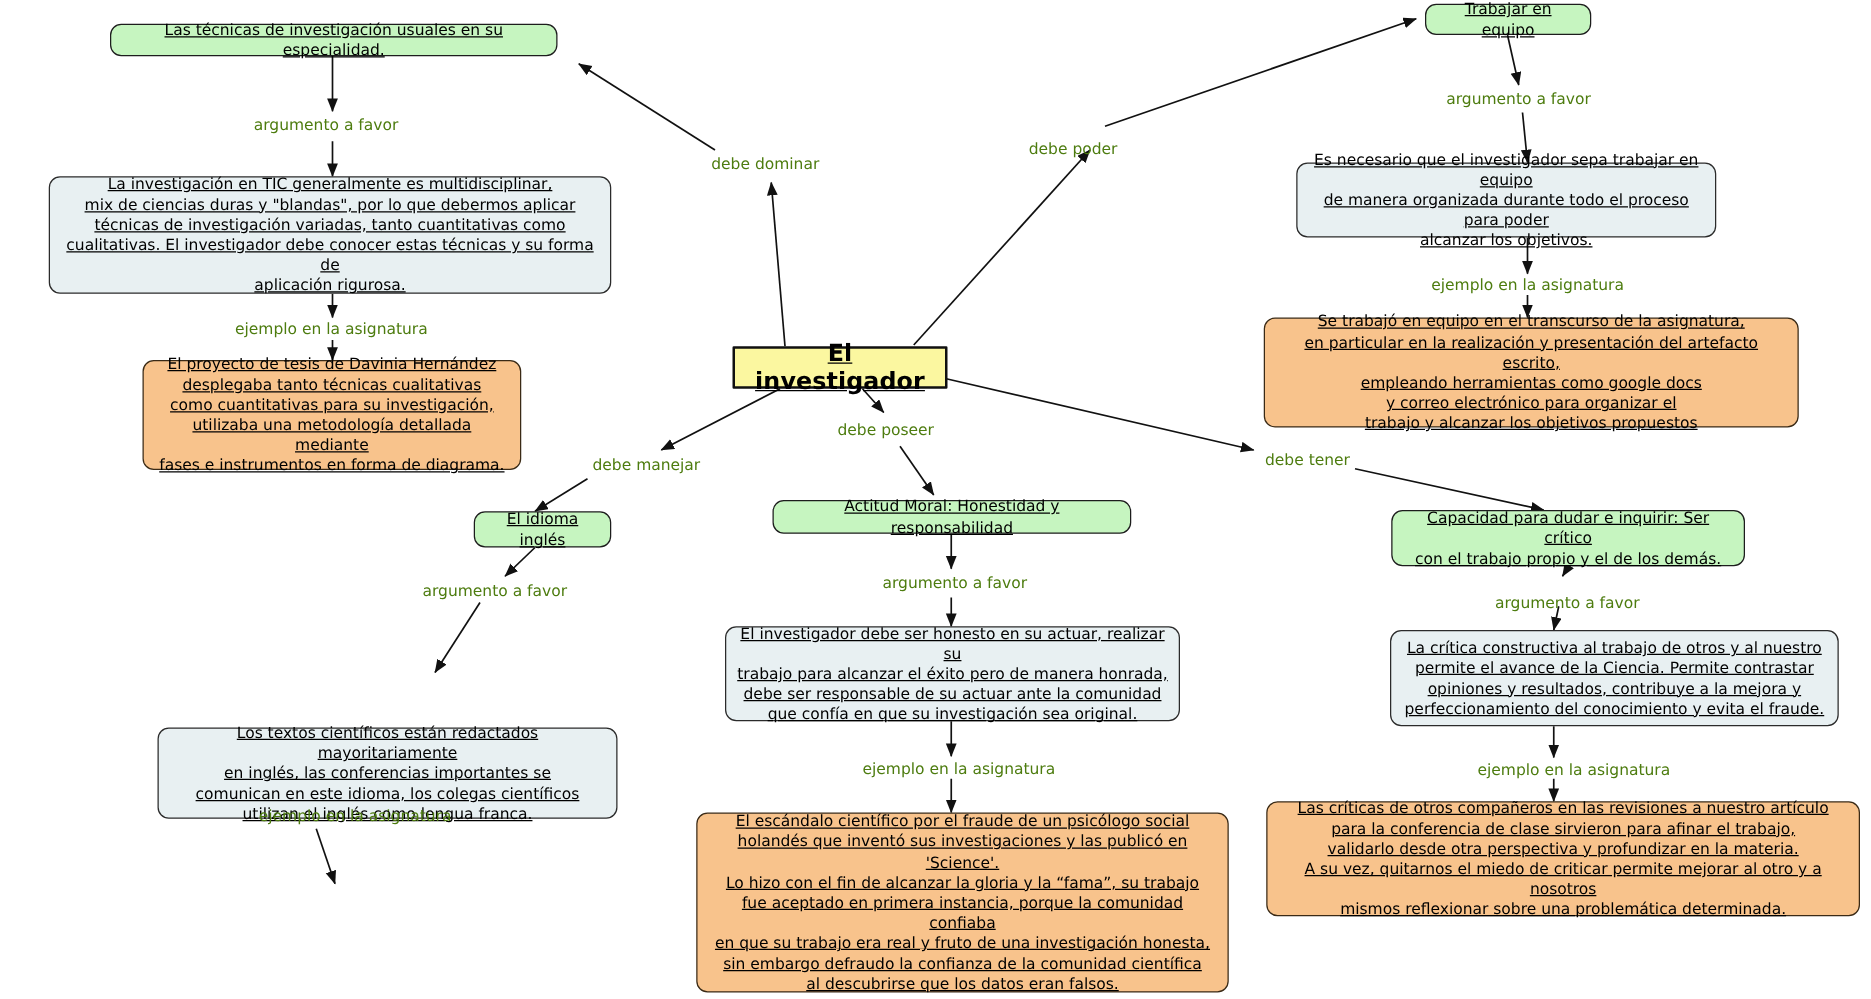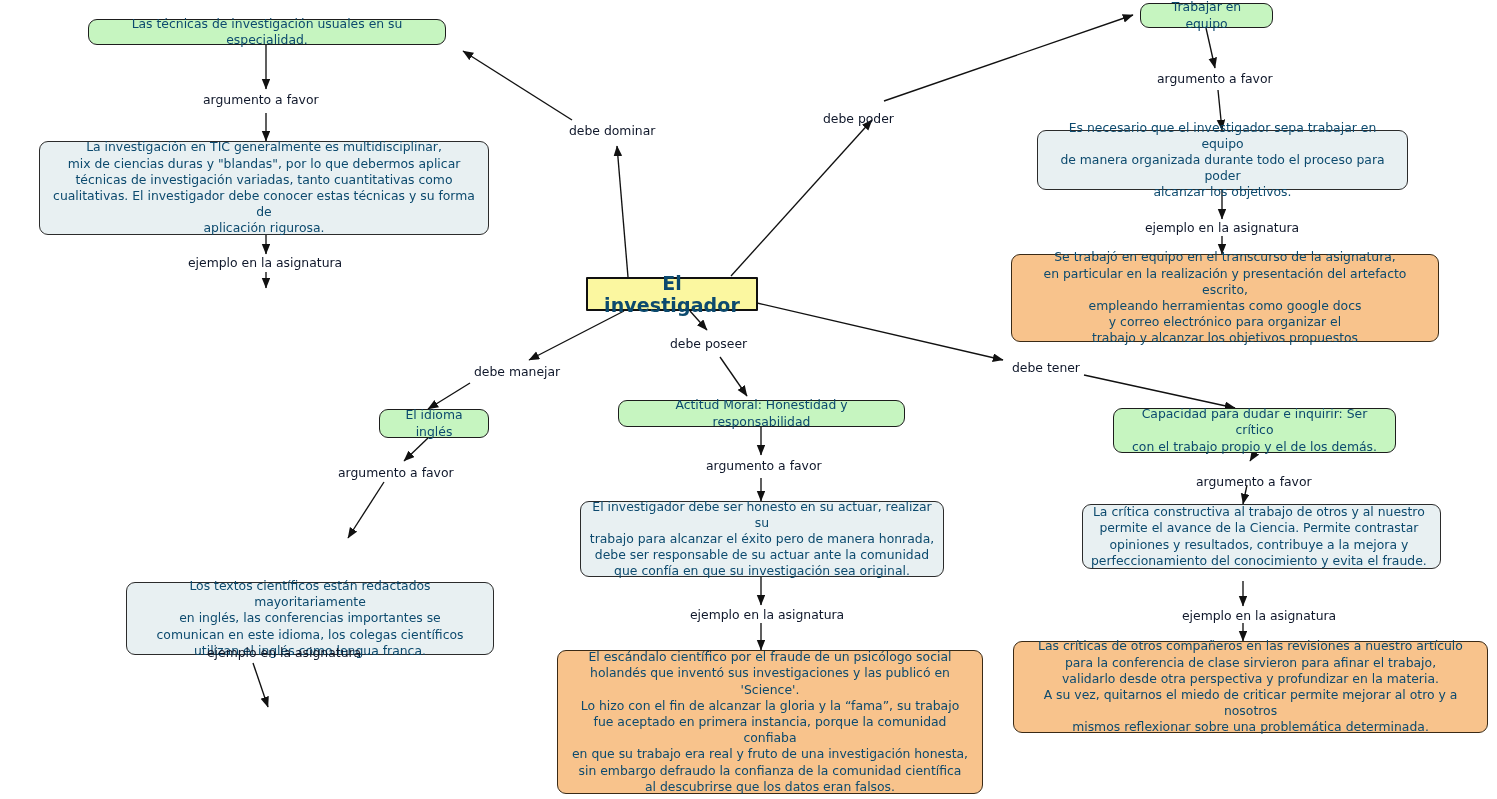--- a/index.html
+++ b/index.html
@@ -27,28 +27,29 @@
     width: 1497px;
     height: 799px;
     pointer-events: none;
   }
   .node {
     position: absolute;
     box-sizing: border-box;
     border: 1px solid #1a1a1a;
     border-radius: 9px;
     text-align: center;
-    color: #0c4a6e;
+    color: #000000;
     font-size: 12.4px;
     line-height: 16.2px;
     white-space: pre-line;
     display: flex;
     align-items: center;
-    justify-content: flex-start;
+    justify-content: center;
     padding: 3px 8px;
+    text-decoration: underline;
   }
   .node.concept {
     background: #c6f5c0;
     border-color: #1d1d1d;
   }
   .node.argument {
     background: #e8f0f2;
     border-color: #2b2b2b;
   }
   .node.example {
@@ -61,21 +62,21 @@
     border-radius: 1px;
     font-size: 19px;
     font-weight: bold;
     line-height: 22px;
     letter-spacing: 0.1px;
   }
   .edge-label {
     position: absolute;
     font-size: 12.4px;
     line-height: 14px;
-    color: #0f172a;
+    color: #4d7c0f;
     white-space: nowrap;
     background: transparent;
   }
 </style>
 </head>
 <body>
 
 <div id="canvas">
 
   <svg id="edges" viewBox="0 0 1497 799" xmlns="http://www.w3.org/2000/svg">
@@ -133,26 +134,33 @@
   </div>
 
   <div class="node argument" style="left:39px; top:141px; width:450px; height:94px;">
     <span>La investigación en TIC generalmente es multidisciplinar,
 mix de ciencias duras y "blandas", por lo que debermos aplicar
 técnicas de investigación variadas, tanto cuantitativas como
 cualitativas. El investigador debe conocer estas técnicas y su forma de
 aplicación rigurosa.</span>
   </div>
 
+  <div class="node example" style="left:114px; top:288px; width:303px; height:88px;">
+    <span>El proyecto de tesis de Davinia Hernández
+desplegaba tanto técnicas cualitativas
+como cuantitativas para su investigación,
+utilizaba una metodología detallada mediante
+fases e instrumentos en forma de diagrama.</span>
+  </div>
 
   <div class="node concept" style="left:1140px; top:3px; width:133px; height:25px;">
     <span>Trabajar en equipo</span>
   </div>
 
-  <div class="node argument" style="left:1037px; top:130px; width:371px; height:60px;">
+  <div class="node argument" style="left:1037px; top:130px; width:336px; height:60px;">
     <span>Es necesario que el investigador sepa trabajar en equipo
 de manera organizada durante todo el proceso para poder
 alcanzar los objetivos.</span>
   </div>
 
   <div class="node example" style="left:1011px; top:254px; width:428px; height:88px;">
     <span>Se trabajó en equipo en el transcurso de la asignatura,
 en particular en la realización y presentación del artefacto escrito,
 empleando herramientas como google docs
 y correo electrónico para organizar el
@@ -194,21 +202,21 @@
   <div class="node example" style="left:557px; top:650px; width:426px; height:144px;">
     <span>El escándalo científico por el fraude de un psicólogo social
 holandés que inventó sus investigaciones y las publicó en 'Science'.
 Lo hizo con el fin de alcanzar la gloria y la “fama”, su trabajo
 fue aceptado en primera instancia, porque la comunidad confiaba
 en que su trabajo era real y fruto de una investigación honesta,
 sin embargo defraudo la confianza de la comunidad científica
 al descubrirse que los datos eran falsos.</span>
   </div>
 
-  <div class="node argument" style="left:1082px; top:504px; width:359px; height:65px;">
+  <div class="node argument" style="left:1112px; top:504px; width:359px; height:77px;">
     <span>La crítica constructiva al trabajo de otros y al nuestro
 permite el avance de la Ciencia. Permite contrastar
 opiniones y resultados, contribuye a la mejora y
 perfeccionamiento del conocimiento y evita el fraude.</span>
   </div>
 
   <div class="node example" style="left:1013px; top:641px; width:475px; height:92px;">
     <span>Las críticas de otros compañeros en las revisiones a nuestro artículo
 para la conferencia de clase sirvieron para afinar el trabajo,
 validarlo desde otra perspectiva y profundizar en la materia.

